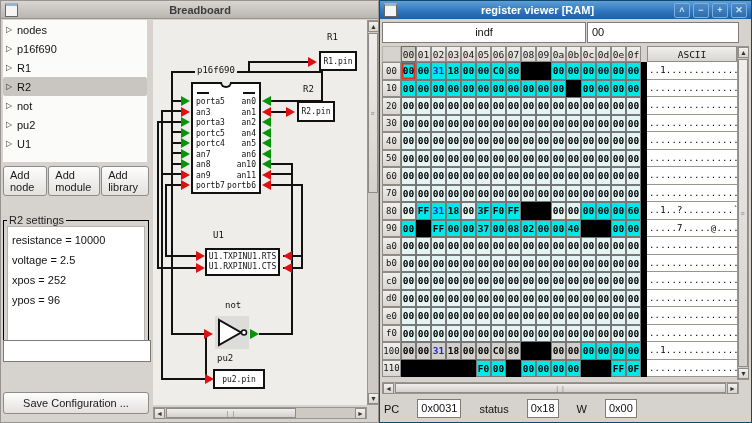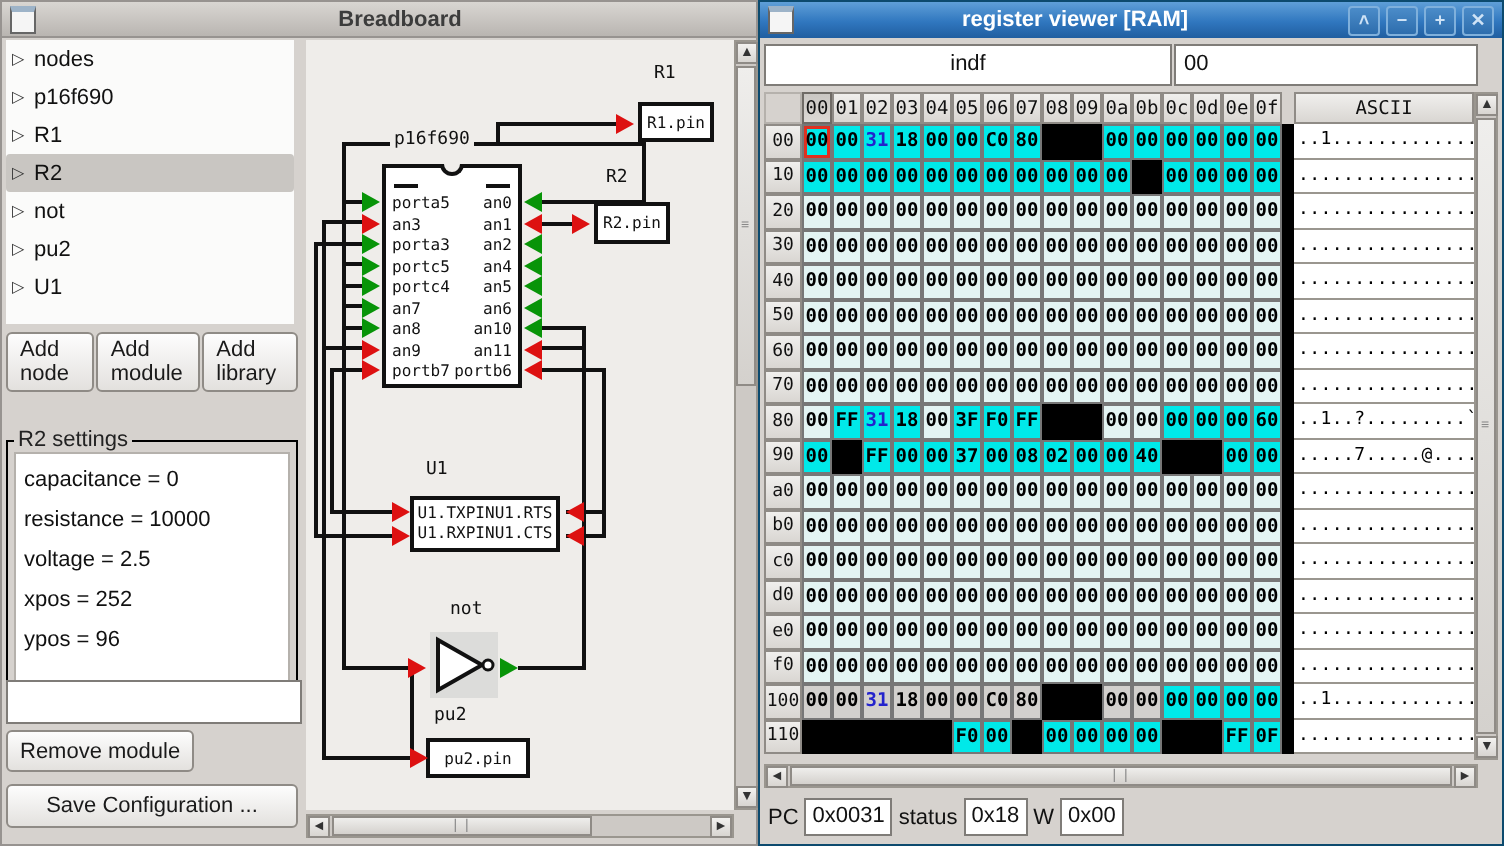--- a/index.html
+++ b/index.html
@@ -76,21 +76,21 @@
   .ahdr{width:90px;height:16px;margin-left:6px;}
   .cell{width:15px;height:17.5px;border:1px solid #777;box-sizing:border-box;font-size:9.5px;font-weight:bold;
         display:flex;align-items:center;justify-content:center;color:#000;}
   .cell.c{background:var(--cyan);} .cell.p{background:var(--pale);} .cell.g{background:var(--gray);}
   .cell.k{background:#000;border-color:#000;}
   .cell.b{color:var(--blue);}
   .cell.s{box-shadow:inset 0 0 0 1.5px var(--selred);}
   .gap{width:6px;height:17.5px;background:#000;}
   .acell{width:90px;height:17.5px;background:#fff;border-bottom:1px solid #9a968f;box-sizing:border-box;
          font-size:9px;letter-spacing:0.2px;line-height:17px;color:#000;padding-left:2px;overflow:hidden;white-space:pre;}
-  #rv-status{position:absolute;left:4px;bottom:4px;display:flex;align-items:center;gap:3px;font-size:11px;color:#111;}
+  #rv-status{position:absolute;left:4px;bottom:4px;display:flex;align-items:center;gap:18px;font-size:11px;color:#111;}
   #rv-status .entry{height:19px;line-height:17px;padding:0 3px;}
 </style>
 </head>
 <body>
 
 <div id="stage">
 
   <div class="win" id="bb">
     <div class="titlebar">
       <span class="winicon"></span>
@@ -129,32 +129,30 @@
           </div>
         </div>
       <div class="btnrow" id="btnrow1">
         <span class="btn">Add node</span>
         <span class="btn">Add module</span>
         <span class="btn">Add library</span>
       </div>
       <div class="group">
         <span class="legend">R2 settings</span>
         <div class="list" id="settings-list">
-            <div>capacitance = 0</div>
             <div>resistance = 10000</div>
             <div>voltage = 2.5</div>
             <div>xpos = 252</div>
             <div>ypos = 96</div>
           </div>
       </div>
       <div id="attr-row">
         <input class="entry" value="" style="">
         <span class="btn">Set</span>
       </div>
-      <span class="btn" id="remove-btn">Remove module</span>
       <span class="btn" id="save-btn">Save Configuration ...</span>
     </div>
 
     <div id="canvas">
 
       <div class="wire" style="left:18px;top:51px;width:152px;height:2px"></div>
       <div class="wire" style="left:18px;top:51px;width:2px;height:262px"></div>
       <div class="wire" style="left:18px;top:313px;width:34px;height:2px"></div>
       <div class="wire" style="left:8px;top:90px;width:2px;height:270px"></div>
       <div class="wire" style="left:8px;top:358px;width:45px;height:2px"></div>

